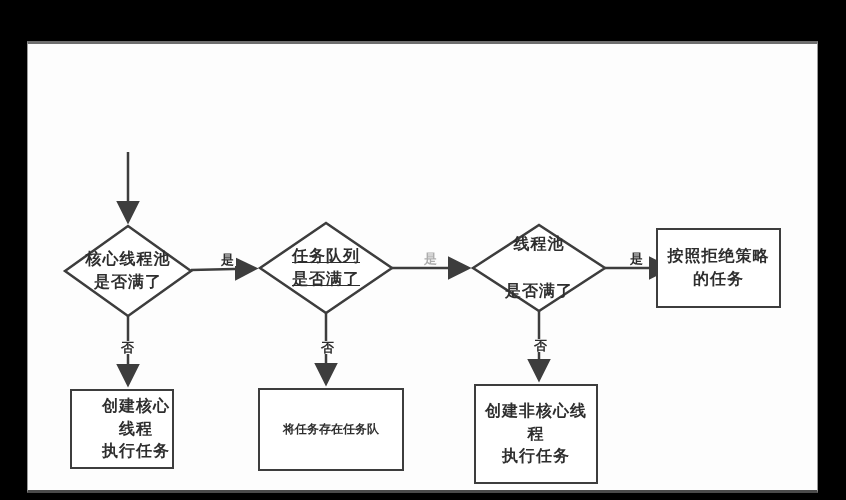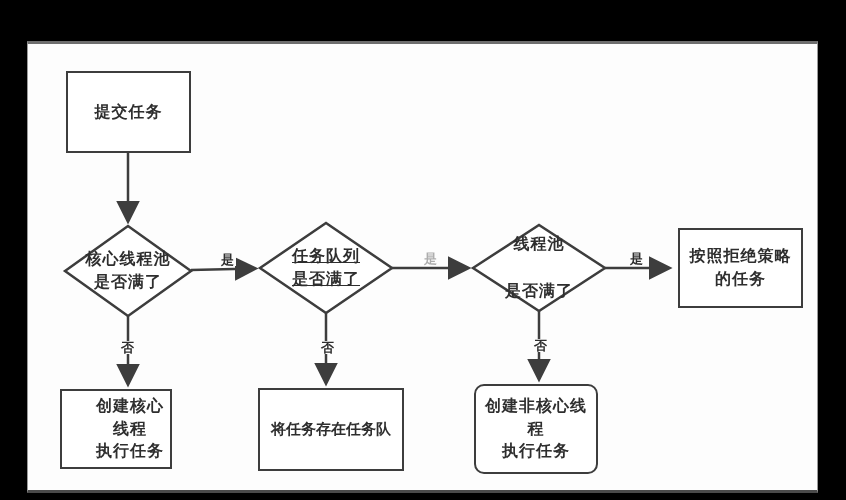--- a/index.html
+++ b/index.html
@@ -19,21 +19,21 @@
     text-align:center;color:#2e2e2e;font-weight:bold;font-size:16px;line-height:1.42;
     letter-spacing:1px;
   }
   .rect-node{border:2px solid #3d3d3d;background:#ffffff;box-sizing:border-box;}
   .diamond-label{background:transparent;pointer-events:none;}
   .edge-label{
     position:absolute;font-size:13px;font-weight:bold;color:#2e2e2e;
     background:#fdfdfd;padding:0 2px;line-height:1;
   }
   .edge-label.faint{opacity:.38;filter:blur(.6px);}
-  .small-text{font-size:15px;letter-spacing:0;}
+  .small-text{font-size:12px;letter-spacing:0;}
 </style>
 </head>
 <body>
 
 <div class="stage">
   <div class="canvas">
 
     <svg class="wires" viewBox="0 0 791 452">
       <defs>
         <marker id="arr" viewBox="0 0 10 10" refX="8.5" refY="5" markerWidth="9.5" markerHeight="9.5" orient="auto-start-reverse">
@@ -47,39 +47,36 @@
       <line x1="577" y1="224" x2="641" y2="224" stroke="#3d3d3d" stroke-width="2.5" marker-end="url(#arr)"></line>
       <line x1="100" y1="272" x2="100" y2="340" stroke="#3d3d3d" stroke-width="2.5" marker-end="url(#arr)"></line>
       <line x1="298" y1="269" x2="298" y2="339" stroke="#3d3d3d" stroke-width="2.5" marker-end="url(#arr)"></line>
       <line x1="511" y1="267" x2="511" y2="335" stroke="#3d3d3d" stroke-width="2.5" marker-end="url(#arr)"></line>
 
       <polygon points="37,227 100,182 163,227 100,272" fill="#ffffff" stroke="#3d3d3d" stroke-width="2.5"></polygon>
       <polygon points="232,224 298,179 364,224 298,269" fill="#ffffff" stroke="#3d3d3d" stroke-width="2.5"></polygon>
       <polygon points="445,224 511,181 577,224 511,267" fill="#ffffff" stroke="#3d3d3d" stroke-width="2.5"></polygon>
     </svg>
 
-    <div class="node rect-node" style="left:38px;top:27px;width:125px;height:82px;">
-      <div>提交任务</div>
-    </div>
 
-    <div class="node rect-node" style="left:650px;top:184px;width:125px;height:80px;">
+    <div class="node rect-node" style="left:628px;top:184px;width:125px;height:80px;">
       <div>按照拒绝策略</div>
       <div>的任务</div>
     </div>
 
-    <div class="node rect-node" style="left:32px;top:345px;width:112px;height:80px;padding-left:28px;">
+    <div class="node rect-node" style="left:42px;top:345px;width:104px;height:80px;padding-left:28px;">
       <div>创建核心线程</div>
       <div>执行任务</div>
     </div>
 
     <div class="node rect-node small-text" style="left:230px;top:344px;width:146px;height:83px;">
       <div>将任务存在任务队</div>
     </div>
 
-    <div class="node rect-node" style="left:446px;top:340px;width:124px;height:90px;border-radius:10px;">
+    <div class="node rect-node" style="left:446px;top:340px;width:124px;height:100px;">
       <div>创建非核心线</div>
       <div>程</div>
       <div>执行任务</div>
     </div>
 
     <div class="node diamond-label" style="left:40px;top:197px;width:120px;height:60px;">
       <div>核心线程池</div>
       <div>是否满了</div>
     </div>
 

